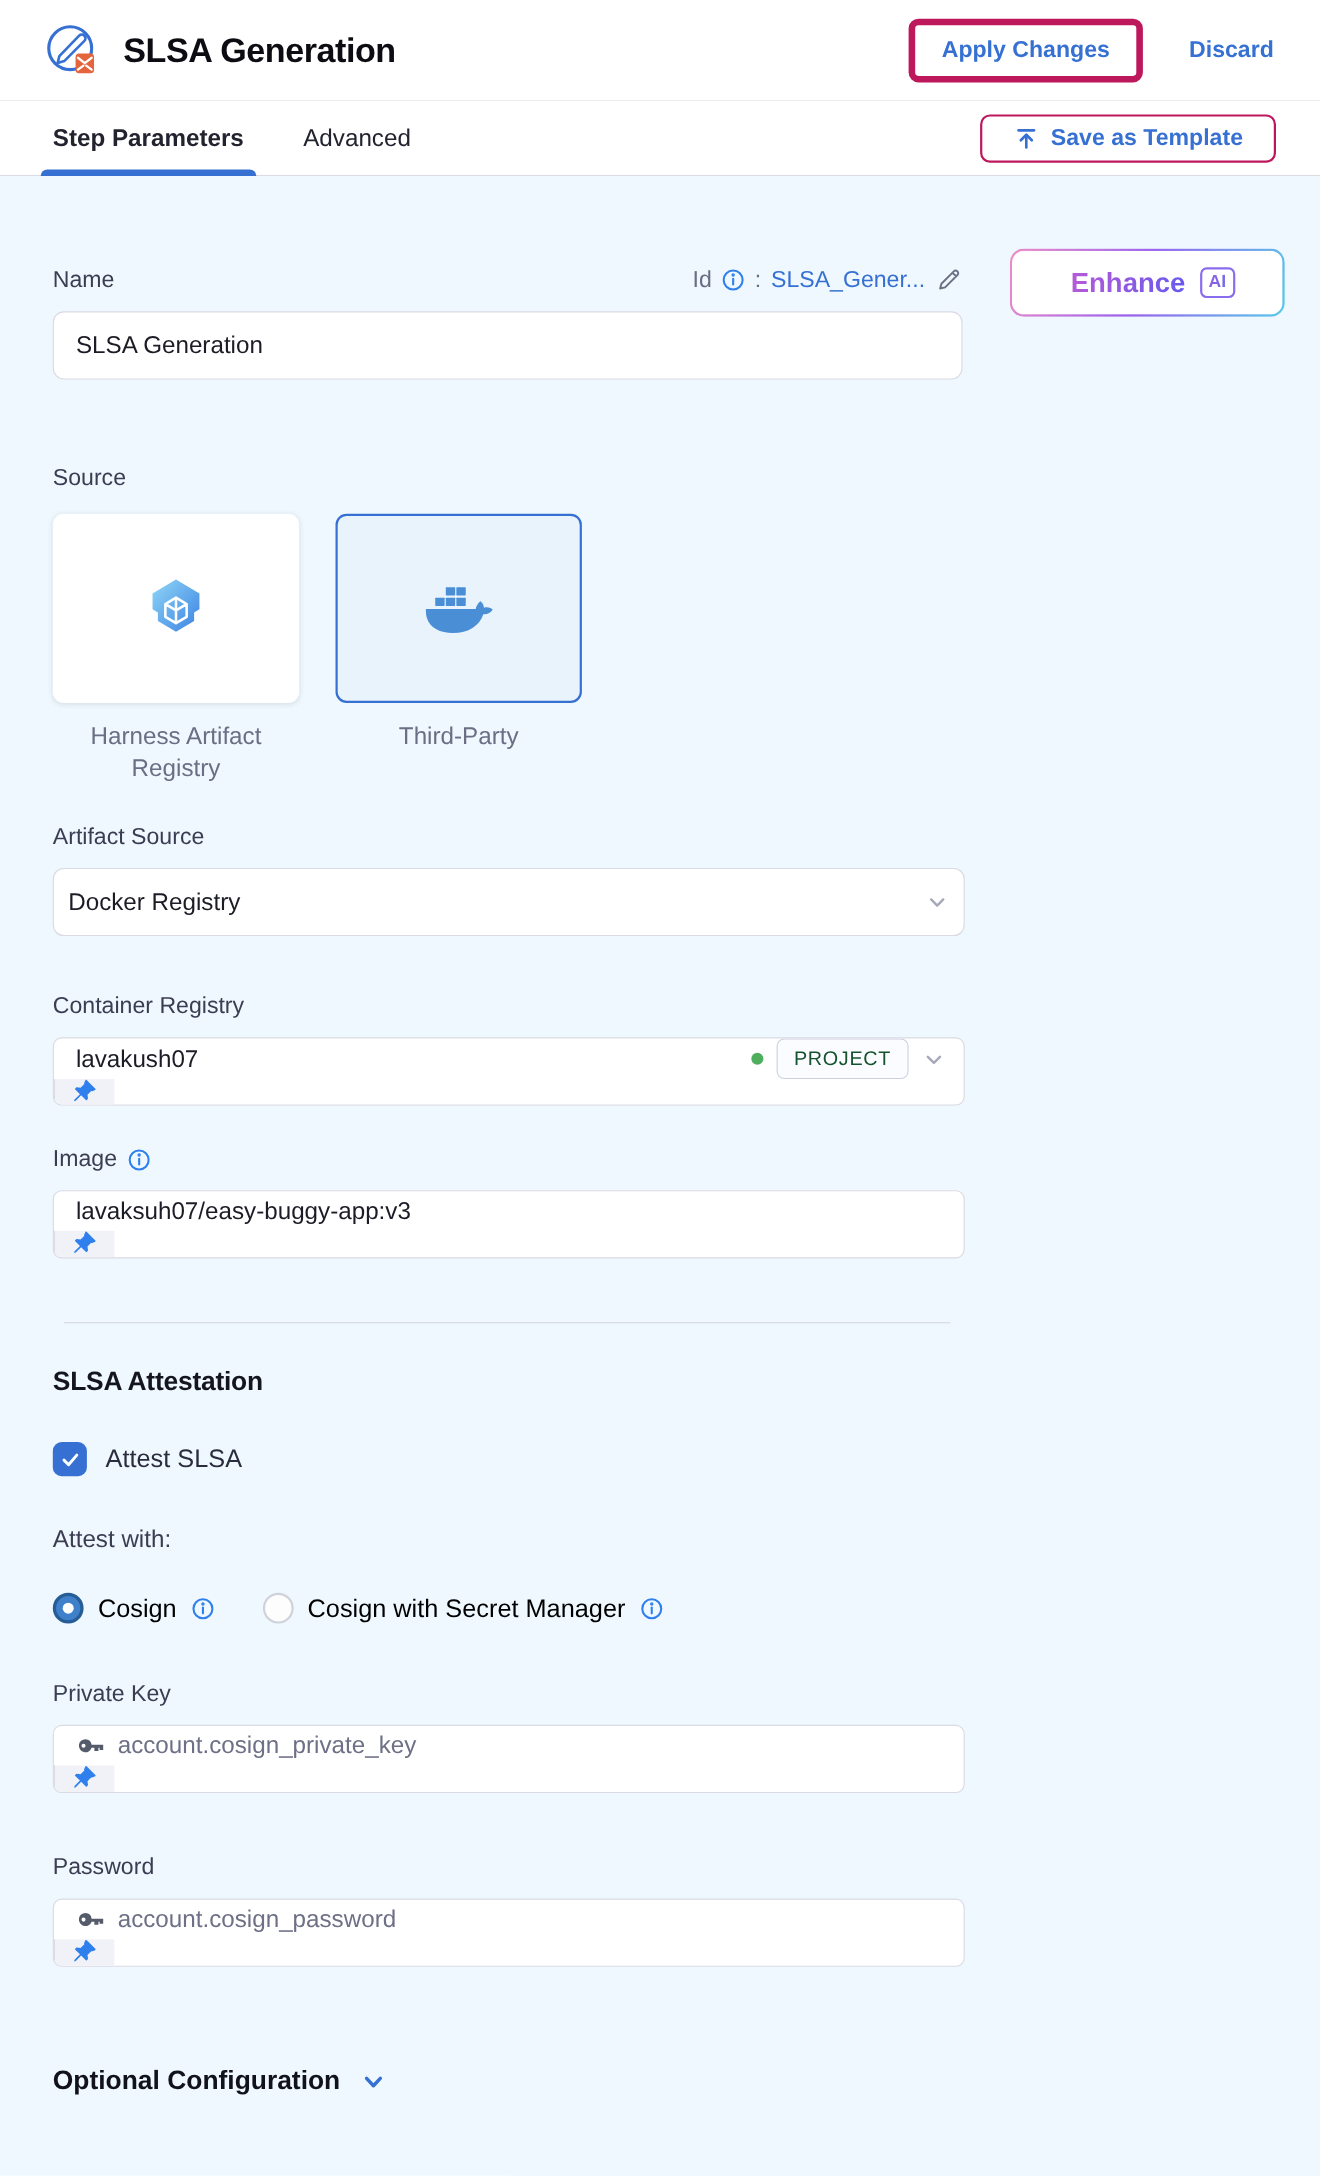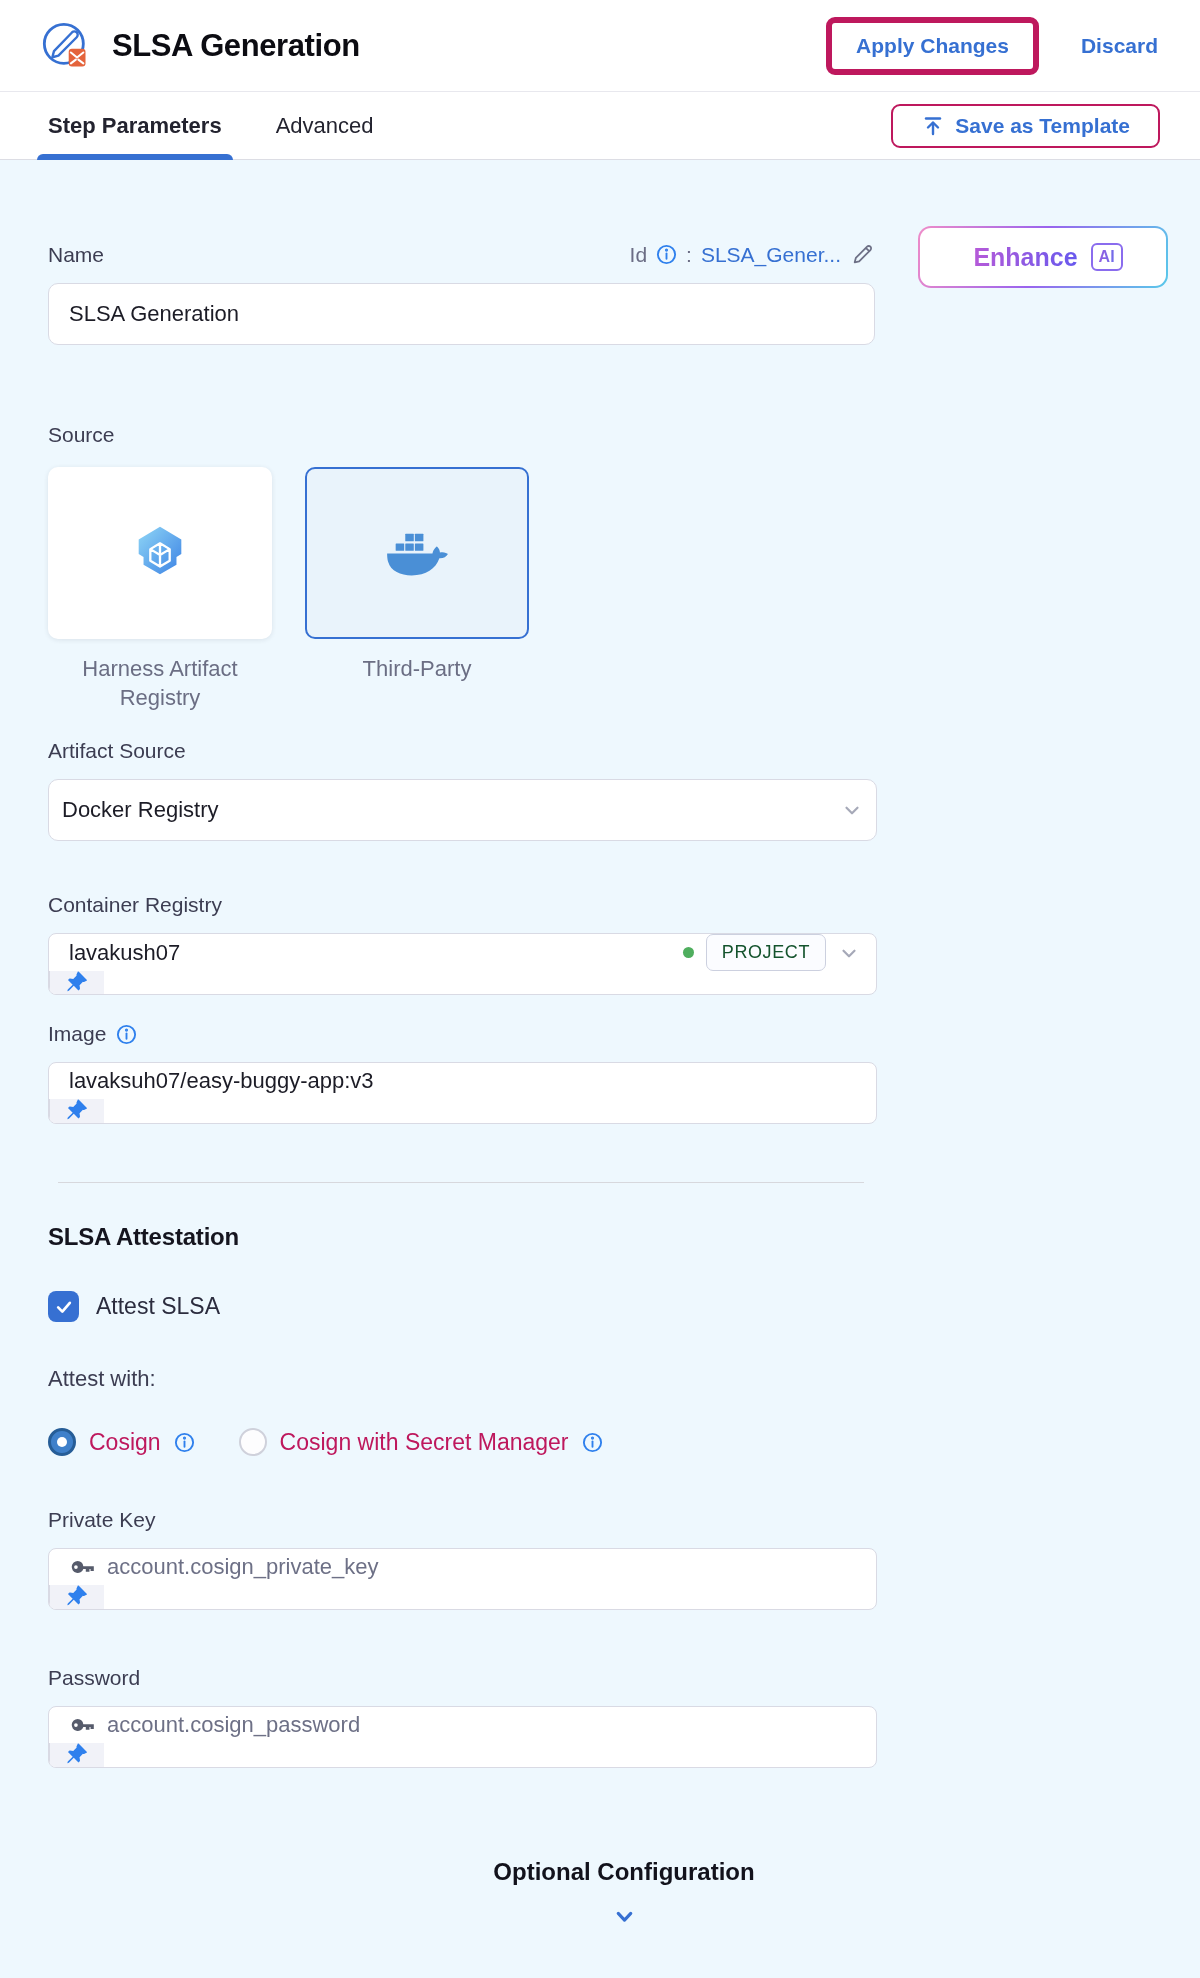--- a/index.html
+++ b/index.html
@@ -90,24 +90,24 @@
   .check-label { font-size:23px; color:#2b2c3e; }
   .attest-with { margin-top:44px; font-size:22px; color:#3c3d52; }
   .radio-row { margin-top:36px; display:flex; align-items:center; }
   .radio-opt { display:flex; align-items:center; gap:13px; cursor:pointer; }
   .radio-opt + .radio-opt { margin-left:44px; }
   .radio { width:28px; height:28px; border-radius:50%; flex:0 0 auto; }
   .radio.on { background:#3f80ca; border:3px solid #265d97; position:relative; }
   .radio.on::after { content:""; position:absolute; left:50%; top:50%; width:10px; height:10px;
     margin:-5px 0 0 -5px; border-radius:50%; background:#fff; }
   .radio.off { background:#fdfdfe; border:2px solid #cfd1db; }
-  .radio-label { font-size:23px; color:#be185d; }
-  .opt-config { margin-top:90px; display:flex; align-items:center; gap:18px; cursor:pointer;flex-direction:column; }
+  .radio-label { font-size:23px; color:#000000; }
+  .opt-config { margin-top:90px; display:flex; align-items:center; gap:18px; cursor:pointer; }
   .opt-config .txt { font-size:24px; font-weight:700; color:#12121c; }
-  .mt-48 { margin-top:27px; } .mt-52 { margin-top:52px; } .mt-56 { margin-top:56px; }
+  .mt-48 { margin-top:37px; } .mt-52 { margin-top:52px; } .mt-56 { margin-top:56px; }
   svg { display:block; }
 </style>
 </head>
 <body>
 
 <div class="header">
   <span class="app-icon">
     <svg width="52" height="52" viewBox="0 0 48 48">
       <circle cx="22" cy="22" r="18" fill="none" stroke="#3670d2" stroke-width="2.6"></circle>
       <path d="M29.5 11.5 a3.1 3.1 0 0 1 4.4 4.4 L17 32.8 l-5.6 1.6 1.5-5.7 z" fill="#fff" stroke="#3670d2" stroke-width="2.2" stroke-linejoin="round"></path>

